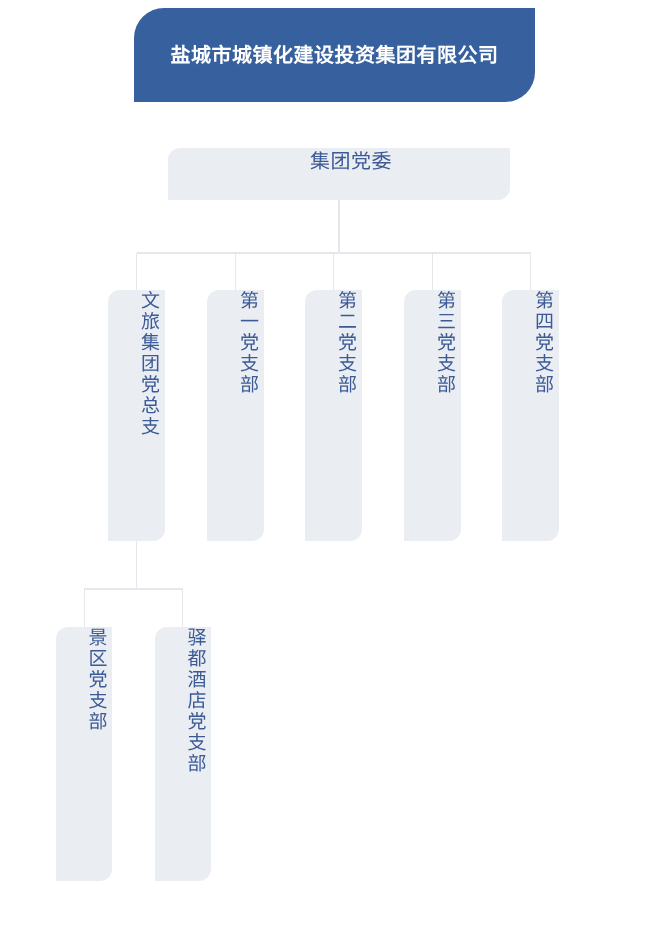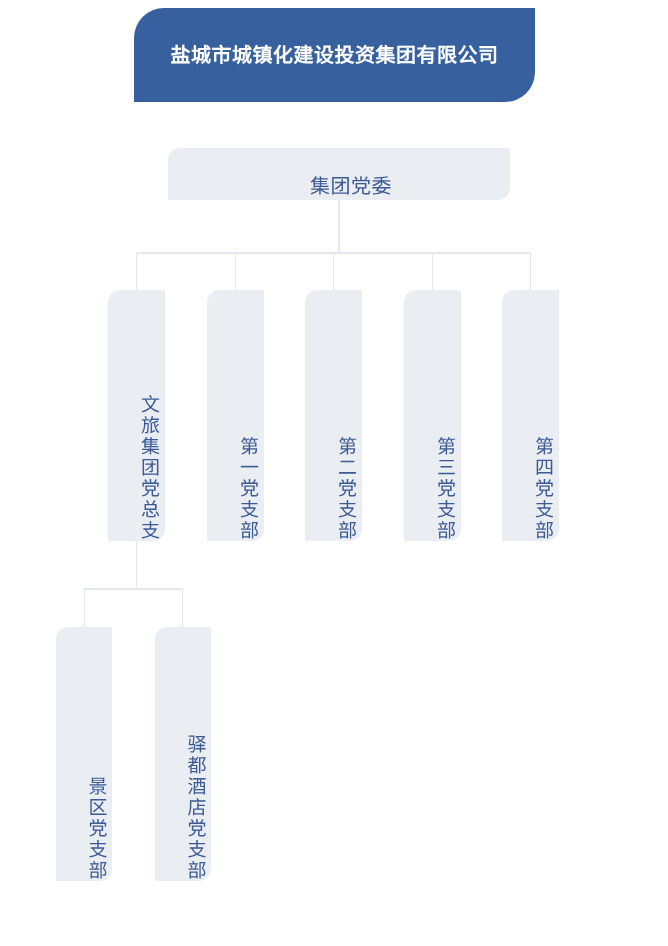--- a/index.html
+++ b/index.html
@@ -62,21 +62,21 @@
     white-space: nowrap;
   }
 
   
   .node {
     position: absolute;
     background: #eaeef3;
     border-radius: 12px 0 12px 0;
     box-sizing: border-box;
     display: flex;
-    align-items: flex-end;
+    align-items: flex-start;
     justify-content: center;
     padding-left: 24px;
   }
   .node-label {
     color: #3c5a96;
     font-size: 19px;
     line-height: 1.34;
     text-align: center;
     letter-spacing: 0.5px;
   }

